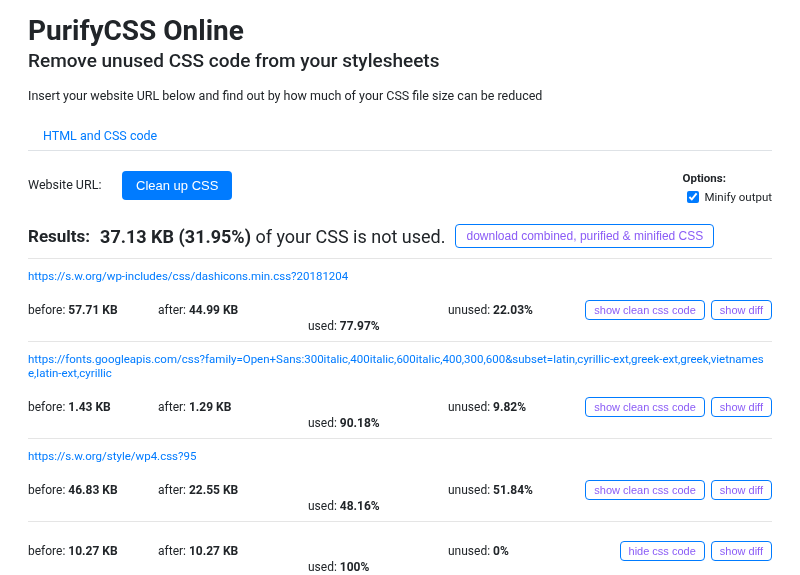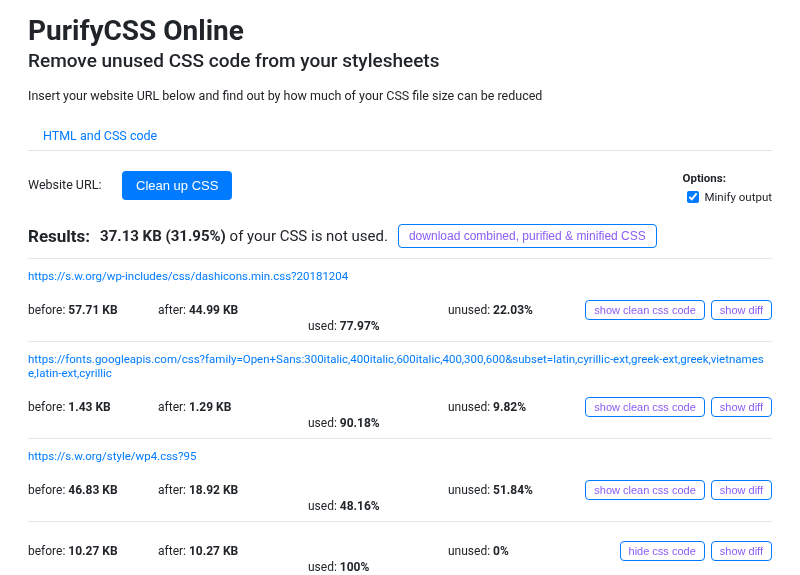--- a/index.html
+++ b/index.html
@@ -18,21 +18,21 @@
   .url-input { width: 230px; height: 30px; padding: 4px 8px; border: 1px solid #ced4da; border-radius: 4px; font-size: 12.5px; }
   .sublinks { margin-top: 3px; font-size: 10.5px; }
   .sublinks a { color: #007bff; text-decoration: none; margin-right: 14px; }
   .btn-primary { background: #007bff; color: #fff; border: none; border-radius: 4px; padding: 7px 14px; font-size: 13px; cursor: pointer; margin-left: 14px; }
   .options { margin-left: auto; font-size: 11.5px; }
   .options b { display: block; margin-bottom: 3px; }
   .opt-row { display: flex; align-items: center; gap: 3px; }
   .chk { width: 12px; height: 12px; accent-color: #007bff; }
   .results-line { display: flex; align-items: center; gap: 10px; margin: 6px 0 10px; }
   .results-line .lead { font-size: 17px; font-weight: 700; }
-  .results-line .summary { font-size: 15px; }
+  .results-line .summary { font-size: 18px; }
   .btn-outline { border: 1px solid #007bff; color: #8b5cf6; background: #fff; border-radius: 4px; padding: 4px 10px; font-size: 12px; cursor: pointer; }
   .btn-outline.sm { font-size: 11px; padding: 3px 8px; }
   hr.sep { border: none; border-top: 1px solid #e5e5e5; margin: 6px 0; }
   .file-url { color: #007bff; font-size: 11.5px; text-decoration: none; display: inline-block; margin: 4px 0 2px; word-break: break-all; }
   .stats-row { display: flex; align-items: center; margin: 2px 0 8px; }
   .stat { font-size: 12px; }
   .stat b { font-weight: 700; }
   .c-before { width: 130px; }
   .c-after { width: 150px; }
   .c-used { width: 140px; margin-top: 32px; }
@@ -85,21 +85,21 @@
       <span class="stat c-before">before: <b>1.43 KB</b></span>
       <span class="stat c-after">after: <b>1.29 KB</b></span>
       <span class="stat c-used">used: <b>90.18%</b></span>
       <span class="stat c-unused">unused: <b>9.82%</b></span>
       <span class="actions">
           <button class="btn-outline sm">show clean css code</button>
        <button class="btn-outline sm">show diff</button>
         </span>
     </div><hr class="sep"><a href="#" class="file-url">https://s.w.org/style/wp4.css?95</a><div class="stats-row">
       <span class="stat c-before">before: <b>46.83 KB</b></span>
-      <span class="stat c-after">after: <b>18.92 KB</b></span>
+      <span class="stat c-after">after: <b>22.55 KB</b></span>
       <span class="stat c-used">used: <b>48.16%</b></span>
       <span class="stat c-unused">unused: <b>51.84%</b></span>
       <span class="actions">
           <button class="btn-outline sm">show clean css code</button>
        <button class="btn-outline sm">show diff</button>
         </span>
     </div><hr class="sep"><div class="stats-row">
       <span class="stat c-before">before: <b>10.27 KB</b></span>
       <span class="stat c-after">after: <b>10.27 KB</b></span>
       <span class="stat c-used">used: <b>100%</b></span>

